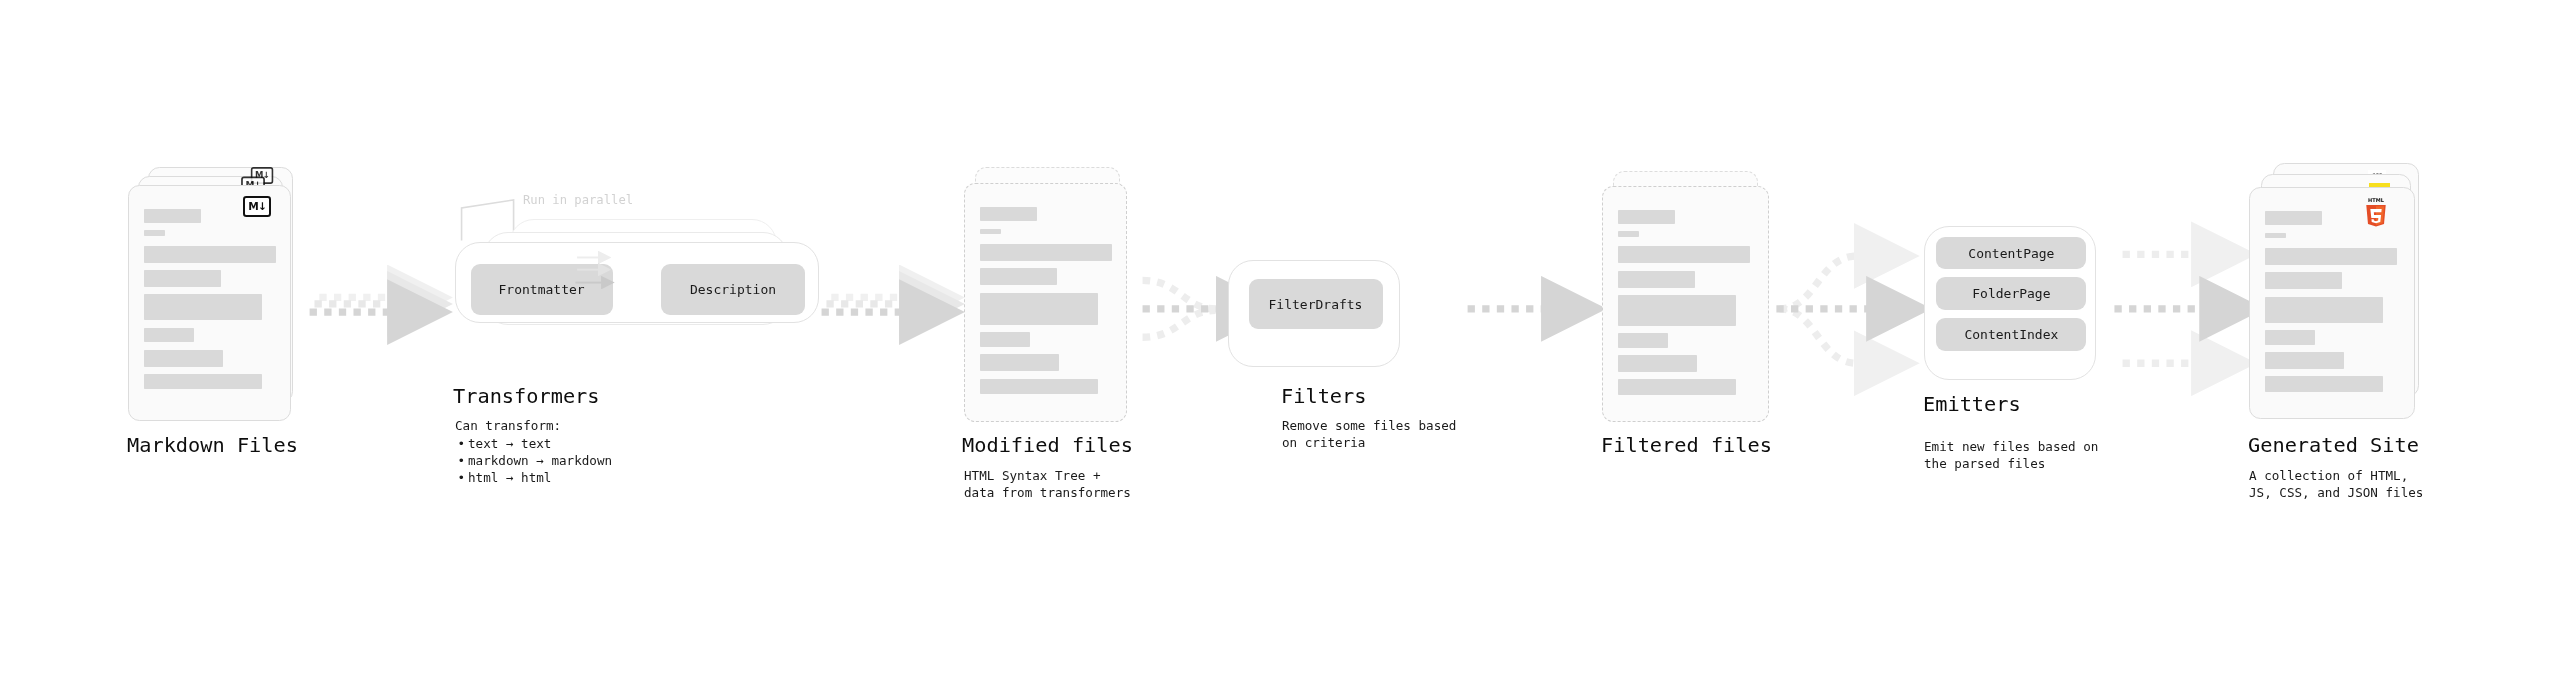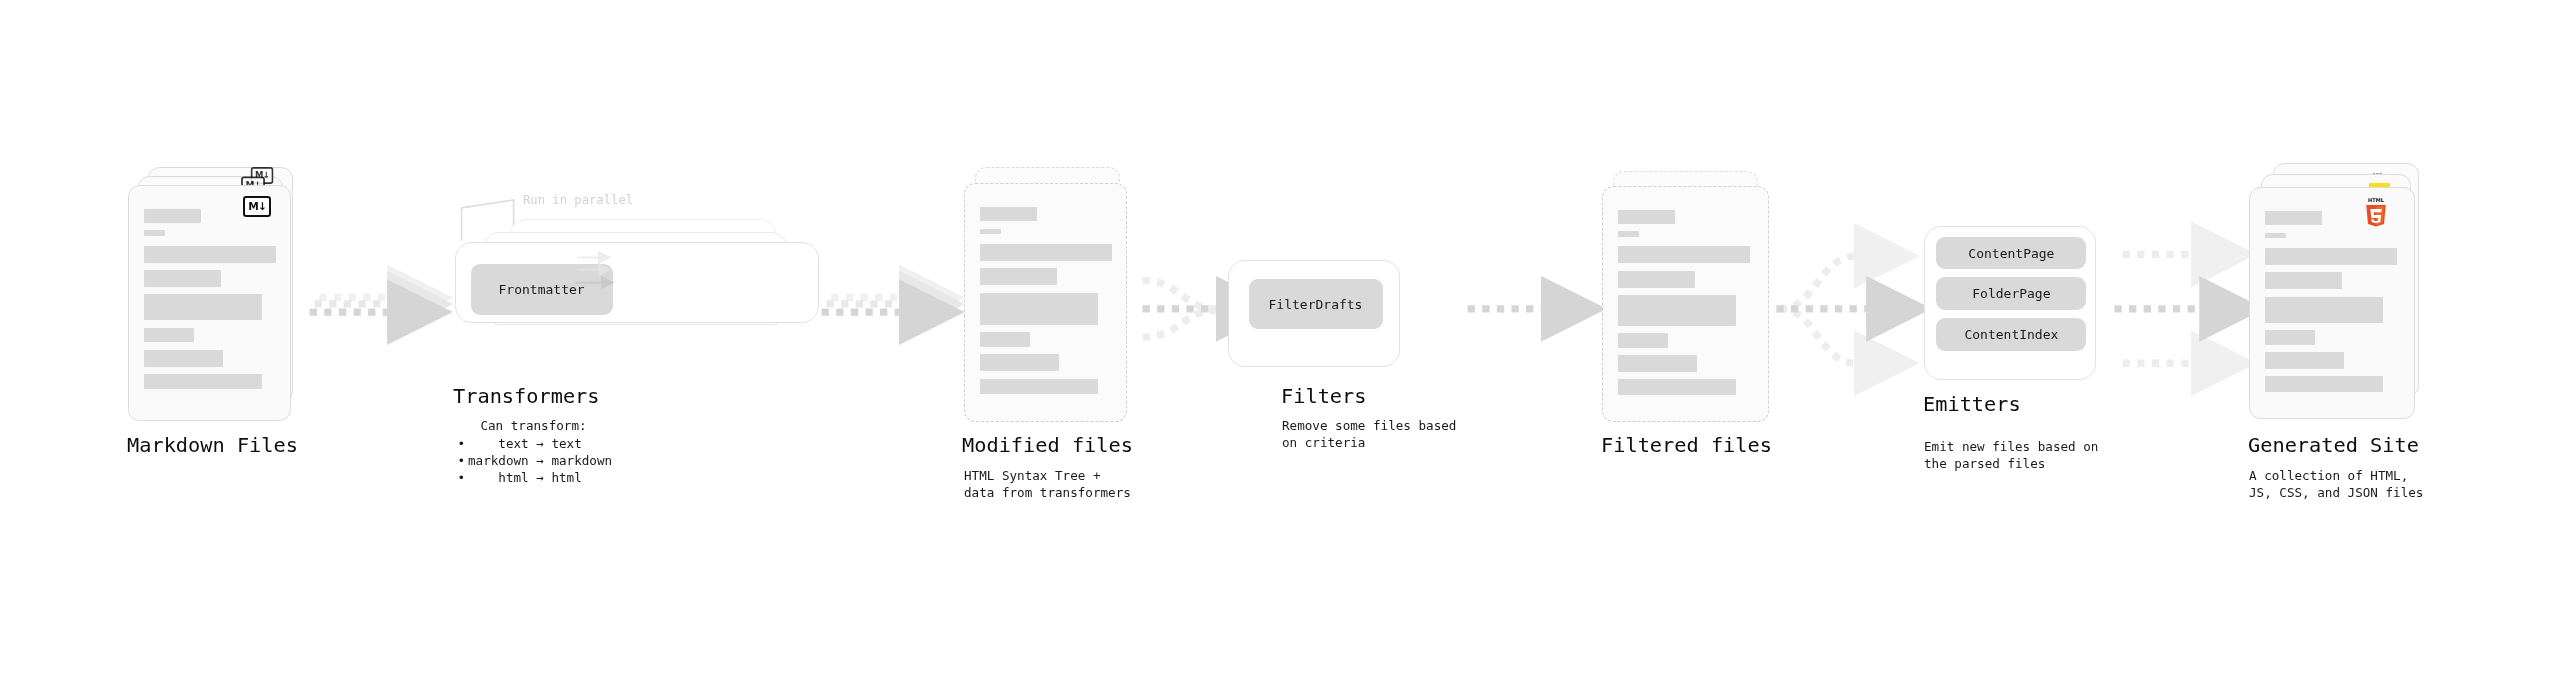--- a/index.html
+++ b/index.html
@@ -98,21 +98,21 @@
     width: 21px; height: 18px;
     background: #f7df1e;
   }
 
   .html5-badge { width: 28px; height: 34px; }
 
   
   .proc {
     position: absolute;
     border: 1.2px solid #e2e2e2;
-    border-radius: 17px;
+    border-radius: 25px;
     background: #ffffff;
     box-sizing: border-box;
   }
   .pill {
     position: absolute;
     background: #d9d9d9;
     border-radius: 9px;
     display: flex;
     align-items: center;
     justify-content: center;
@@ -266,20 +266,23 @@
     </div>
 
     <div class="proc" style="left:28px; top:37px; width:305px; height:93px; border-color:#eaeaea;">
       <div class="pill faded1" style="left:9.8px; top:14.6px; width:119px; height:50px;"></div>
       <div class="pill faded1" style="left:172px; top:14.6px; width:119px; height:50px;"></div>
     </div>
 
     <div class="proc" style="left:0px; top:47px; width:364px; height:81px;">
       <div class="pill" style="left:14.6px; top:21px; width:142px; height:51px;">
         <span>Frontmatter</span>
+      </div>
+      <div class="pill" style="left:205px; top:21px; width:144px; height:51px;">
+        <span>Description</span>
       </div>
     </div>
 
     <svg style="position:absolute; left:0; top:0; width:382px; height:146px; pointer-events:none;" viewBox="0 0 470 180">
       <defs>
         <marker id="thin1" markerWidth="7" markerHeight="7" refX="1" refY="3.5" orient="auto">
           <path d="M0,0 L7,3.5 L0,7 z" fill="#ededed"></path>
         </marker>
         <marker id="thin2" markerWidth="7" markerHeight="7" refX="1" refY="3.5" orient="auto">
           <path d="M0,0 L7,3.5 L0,7 z" fill="#e3e3e3"></path>
@@ -291,21 +294,21 @@
       <path d="M150,77 L178,77" stroke="#ededed" stroke-width="2.4" fill="none" marker-end="url(#thin1)"></path>
       <path d="M150,92 L178,92" stroke="#e3e3e3" stroke-width="2.4" fill="none" marker-end="url(#thin2)"></path>
       <path d="M148,108 L182,108" stroke="#c9c9c9" stroke-width="2.4" fill="none" marker-end="url(#thin3)"></path>
     </svg>
   </div>
 
   <div class="note" style="left:523px; top:193px;">Run in parallel</div>
 
   <div class="title" style="left:453px; top:384px;">Transformers</div>
 
-  <div class="bullets" style="left:455px; top:418px;text-align:center;">
+  <div class="bullets" style="left:455px; top:418px;">
     <div class="hdr">Can transform:</div>
     <ul>
       <li>text → text</li>
       <li>markdown → markdown</li>
       <li>html → html</li>
     </ul>
   </div>
 
   <div class="node" style="left:964px; top:167px;">
     <div class="doc-stack">

